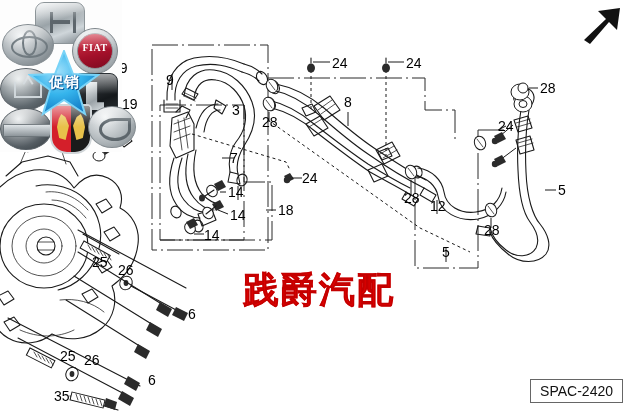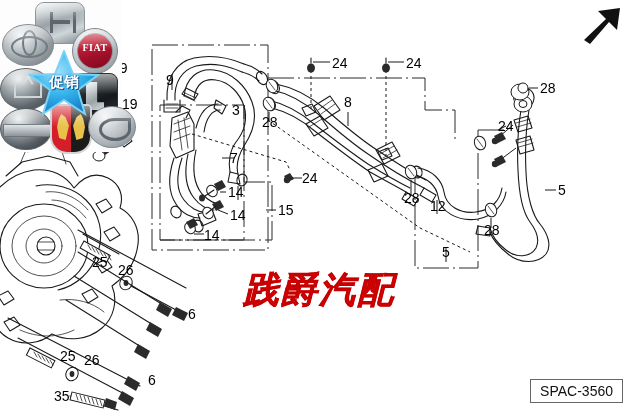--- a/index.html
+++ b/index.html
@@ -99,21 +99,21 @@
 
   .num{position:absolute;font-size:14px;color:#000;z-index:20;
        font-family:"Liberation Sans",sans-serif;white-space:nowrap;}
 
   
   .arrow{position:absolute;right:10px;top:6px;width:44px;height:40px;z-index:30;}
 
   
   .wm{position:absolute;left:243px;top:266px;z-index:35;
       font-family:"DejaVu Sans","Liberation Sans",sans-serif;
-      font-size:36px;font-weight:bold;font-style:italic;
+      font-size:36px;font-weight:bold;
       color:#e60000;letter-spacing:2px;
       -webkit-text-stroke:0.6px #c40000;}
 
   
   .code{position:absolute;right:9px;bottom:9px;
         border:1px solid #666;padding:3px 9px;background:#fff;
         font-size:14px;color:#111;z-index:35;
         font-family:"Liberation Sans",sans-serif;}
 </style>
 </head>
@@ -426,21 +426,21 @@
     <span class="num" style="left:112px;top:60px">19</span>
     <span class="num" style="left:122px;top:96px">19</span>
     <span class="num" style="left:166px;top:72px">9</span>
     <span class="num" style="left:232px;top:102px">3</span>
     <span class="num" style="left:262px;top:114px">28</span>
     <span class="num" style="left:230px;top:150px">7</span>
     <span class="num" style="left:302px;top:170px">24</span>
     <span class="num" style="left:228px;top:184px">14</span>
     <span class="num" style="left:230px;top:207px">14</span>
     <span class="num" style="left:204px;top:227px">14</span>
-    <span class="num" style="left:278px;top:202px">15</span>
+    <span class="num" style="left:278px;top:202px">18</span>
     <span class="num" style="left:332px;top:55px">24</span>
     <span class="num" style="left:406px;top:55px">24</span>
     <span class="num" style="left:344px;top:94px">8</span>
     <span class="num" style="left:404px;top:190px">28</span>
     <span class="num" style="left:430px;top:198px">12</span>
     <span class="num" style="left:484px;top:222px">28</span>
     <span class="num" style="left:442px;top:244px">5</span>
     <span class="num" style="left:558px;top:182px">5</span>
     <span class="num" style="left:540px;top:80px">28</span>
     <span class="num" style="left:498px;top:118px">24</span>
@@ -506,15 +506,15 @@
   </div>
 
   <div class="arrow">
     <svg viewBox="0 0 44 40" width="44" height="40">
       <path d="M6 34 L28 13 L20 5 L42 2 L39 24 L31 16 L12 38 Z" fill="#111"></path>
     </svg>
   </div>
 
   <div class="wm">践爵汽配</div>
 
-  <div class="code">SPAC-3560</div>
+  <div class="code">SPAC-2420</div>
 
 </div>
 
 </body></html>

